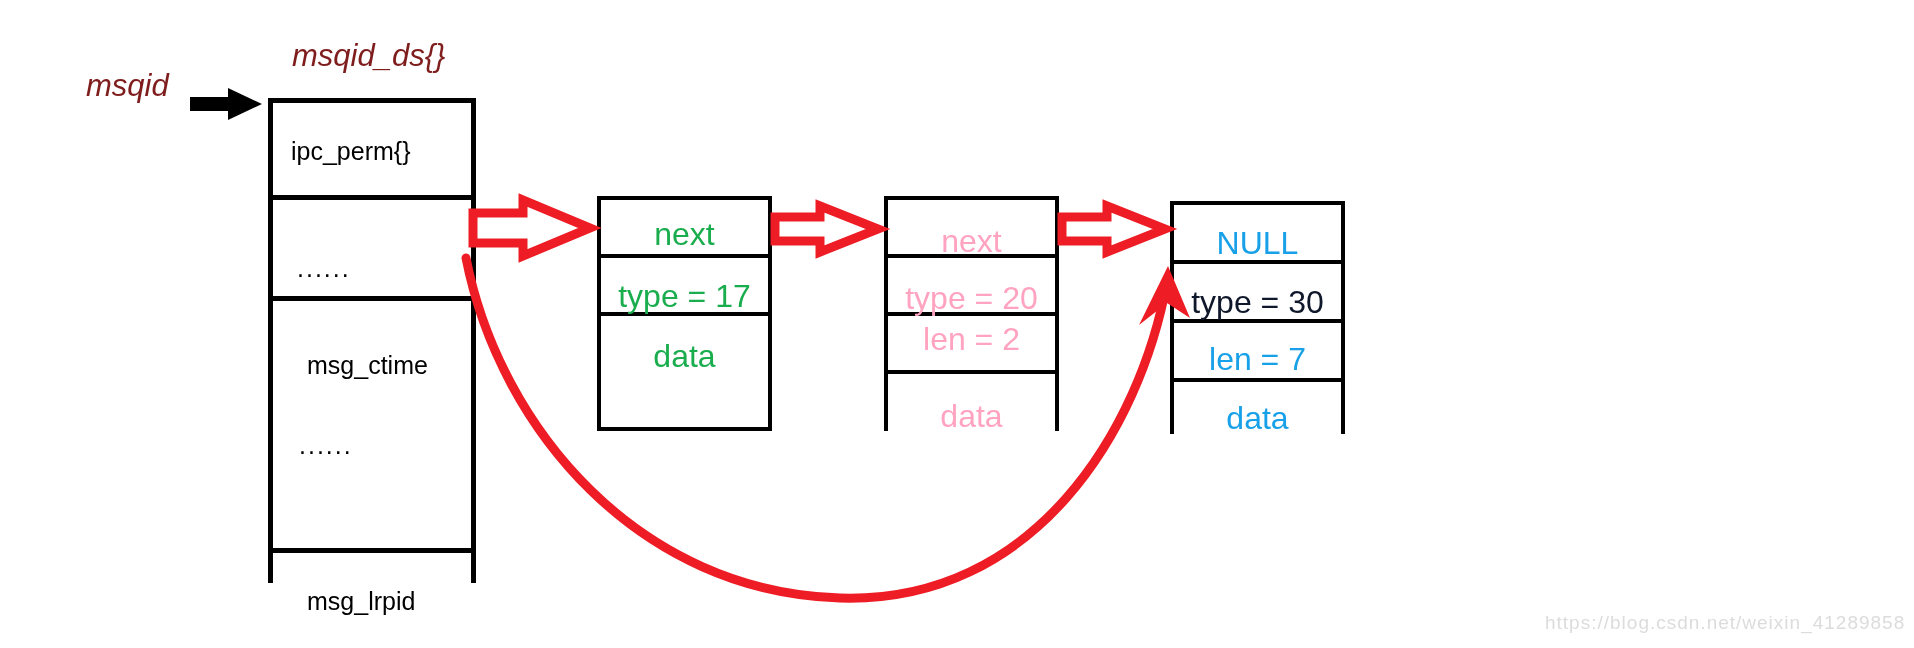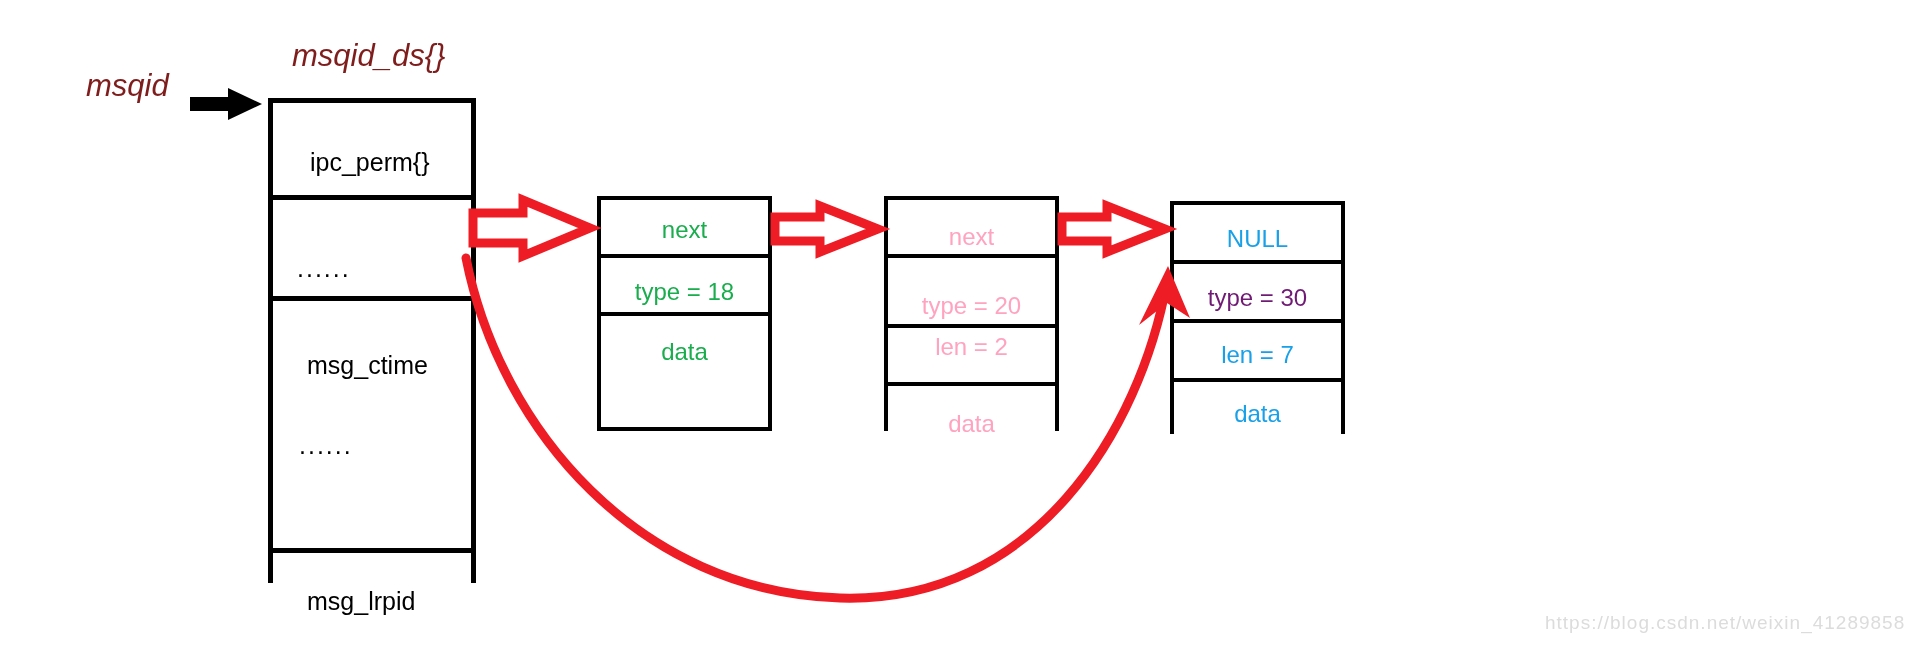--- a/index.html
+++ b/index.html
@@ -54,21 +54,21 @@
     position: absolute;
     color: #000000;
     font-size: 25px;
     white-space: nowrap;
     line-height: 1;
     font-family: "Liberation Sans", sans-serif;
   }
   .dots-text { letter-spacing: 2px; font-size: 22px; }
 
   #srow-0 { height: 97px; }
-  #srow-0 .t1 { left: 18px; top: 47px; margin-left: 19px; }
+  #srow-0 .t1 { left: 18px; top: 36px; }
 
   #srow-1 { height: 101px; }
   #srow-1 .t1 { left: 24px; top: 56px; }
 
   #srow-2 { height: 252px; }
   #srow-2 .t1 { left: 34px; top: 52px; }
   #srow-2 .t2 { left: 26px; top: 132px; }
 
   #srow-3 { height: 70px; }
   #srow-3 .t1 { left: 34px; top: 36px; }
@@ -83,39 +83,39 @@
   .node-row {
     position: relative;
     box-sizing: border-box;
     border-bottom: 4px solid #000000;
     background: #ffffff;
     text-align: center;
   }
   .node-row:last-child { border-bottom: none; text-align: center; }
   .node-row span {
     display: block;
-    font-size: 24px;
+    font-size: 32px;
     line-height: 1;
     white-space: nowrap;
     font-family: "Liberation Sans", sans-serif;
   }
 
   
   #node-0 { left: 597px; top: 196px; width: 175px; height: 235px; }
   #node-0 .node-row { height: 58px; }
   #node-0 .node-row:nth-child(1) span { padding-top: 18px; }
   #node-0 .node-row:nth-child(2) span { padding-top: 22px; }
   #node-0 .node-row:nth-child(3) span { padding-top: 24px; }
   #node-0 .node-row:nth-child(4) span { padding-top: 18px; }
 
   
   #node-1 { left: 884px; top: 196px; width: 175px; height: 235px; }
   #node-1 .node-row { height: 58px; }
   #node-1 .node-row:nth-child(1) span { padding-top: 25px; }
-  #node-1 .node-row:nth-child(2) span { padding-top: 24px; margin-top: 12px; }
+  #node-1 .node-row:nth-child(2) span { padding-top: 24px; }
   #node-1 .node-row:nth-child(3) span { padding-top: 7px; }
   #node-1 .node-row:nth-child(4) span { padding-top: 26px; }
 
   
   #node-2 { left: 1170px; top: 201px; width: 175px; height: 233px; }
   #node-2 .node-row { height: 59px; }
   #node-2 .node-row:nth-child(1) span { padding-top: 22px; }
   #node-2 .node-row:nth-child(2) span { padding-top: 22px; }
   #node-2 .node-row:nth-child(3) span { padding-top: 20px; }
   #node-2 .node-row:nth-child(4) span { padding-top: 20px; }
@@ -163,21 +163,21 @@
     <div class="struct-row" id="srow-3">
       <span class="cell-text t1">msg_lrpid</span>
     </div>
   </div>
 
   <div class="node-box" id="node-0">
     <div class="node-row">
       <span style="color: rgb(26, 173, 78);">next</span>
     </div>
     <div class="node-row">
-      <span style="color: rgb(26, 173, 78);">type = 18</span>
+      <span style="color: rgb(26, 173, 78);">type = 17</span>
     </div>
     <div class="node-row">
       <span style="color: rgb(26, 173, 78);">data</span>
     </div>
   </div>
 
   <div class="node-box" id="node-1">
     <div class="node-row">
       <span style="color: rgb(255, 163, 192);">next</span>
     </div>
@@ -190,21 +190,21 @@
     <div class="node-row">
       <span style="color: rgb(255, 163, 192);">data</span>
     </div>
   </div>
 
   <div class="node-box" id="node-2">
     <div class="node-row">
       <span style="color: rgb(24, 160, 232);">NULL</span>
     </div>
     <div class="node-row">
-      <span style="color: #701a75;">type = 30</span>
+      <span style="color: #0f172a;">type = 30</span>
     </div>
     <div class="node-row">
       <span style="color: rgb(24, 160, 232);">len = 7</span>
     </div>
     <div class="node-row">
       <span style="color: rgb(24, 160, 232);">data</span>
     </div>
   </div>
 
   <svg id="overlay" viewBox="0 0 1914 648">

